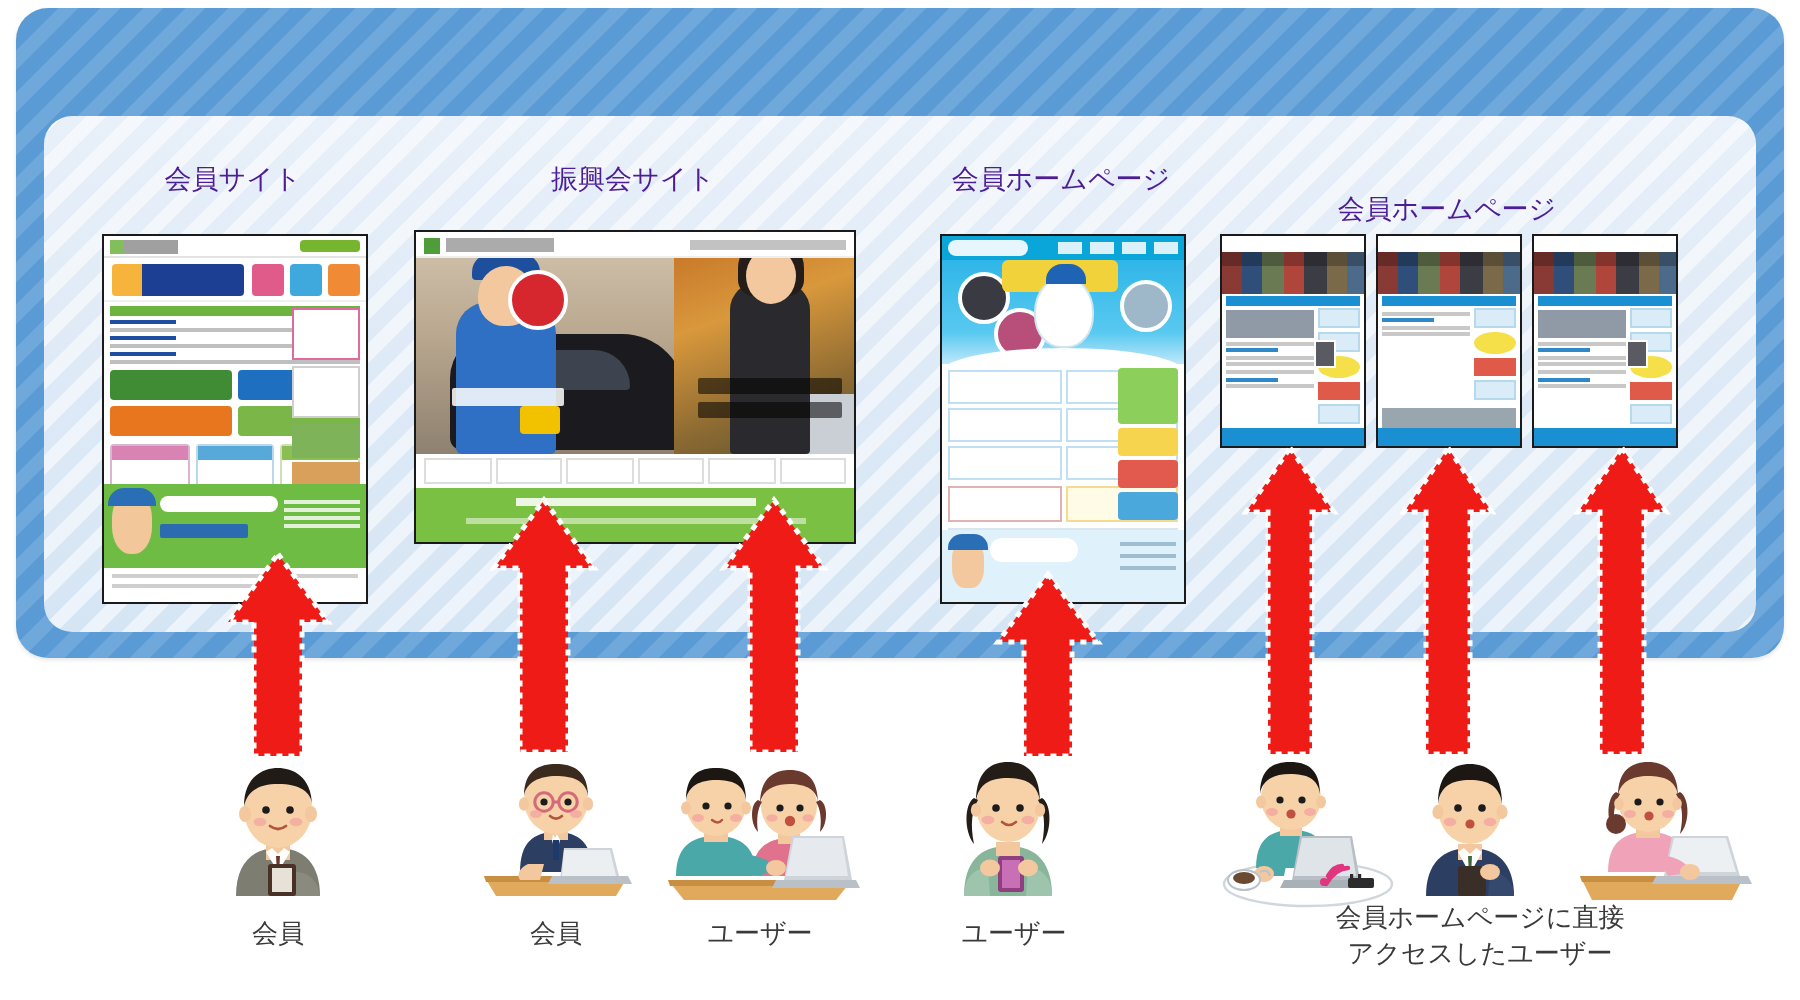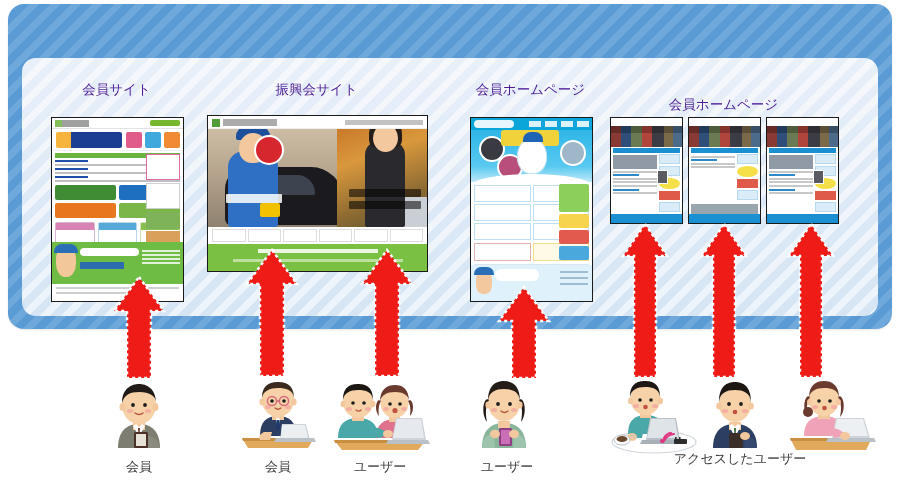--- a/index.html
+++ b/index.html
@@ -672,16 +672,17 @@
       <ellipse cx="59" cy="58" rx="5" ry="4" fill="#f3c89e"></ellipse>
     </svg>
   </div>
 
   <div class="cap" style="left:79px;top:458px;width:120px;">会員</div>
   <div class="cap" style="left:218px;top:458px;width:120px;">会員</div>
   <div class="cap" style="left:320px;top:458px;width:120px;">ユーザー</div>
   <div class="cap" style="left:447px;top:458px;width:120px;">ユーザー</div>
 
   <div class="cap two-line" style="left:615px;top:450px;width:250px;">
+    <div>会員ホームページに直接</div>
     <div>アクセスしたユーザー</div>
   </div>
 
 </div>
 
 </body></html>

